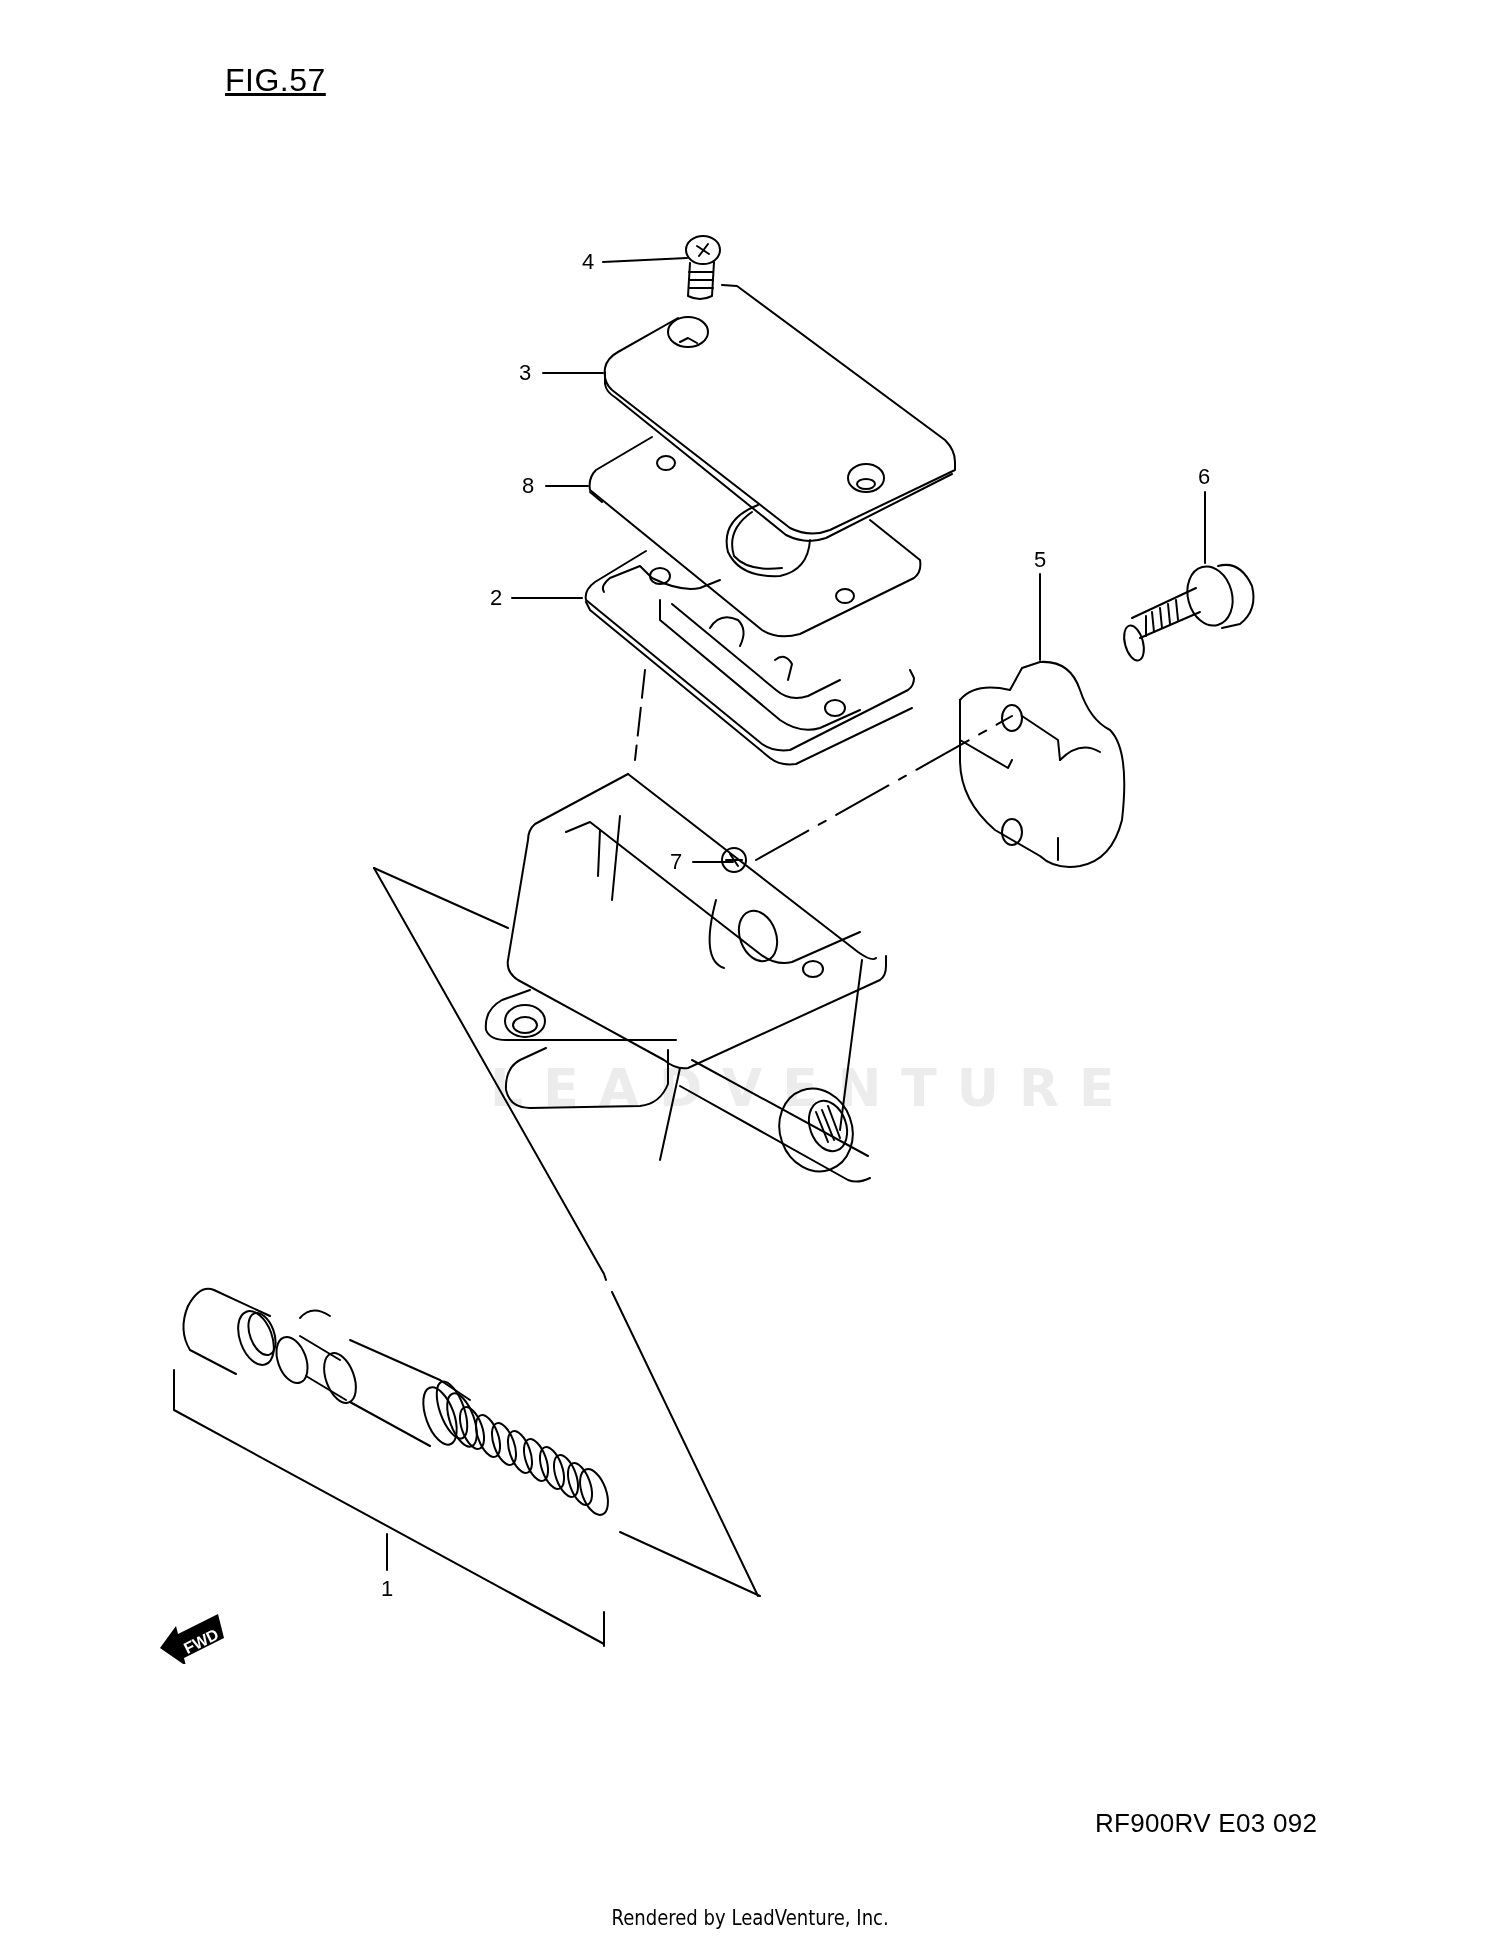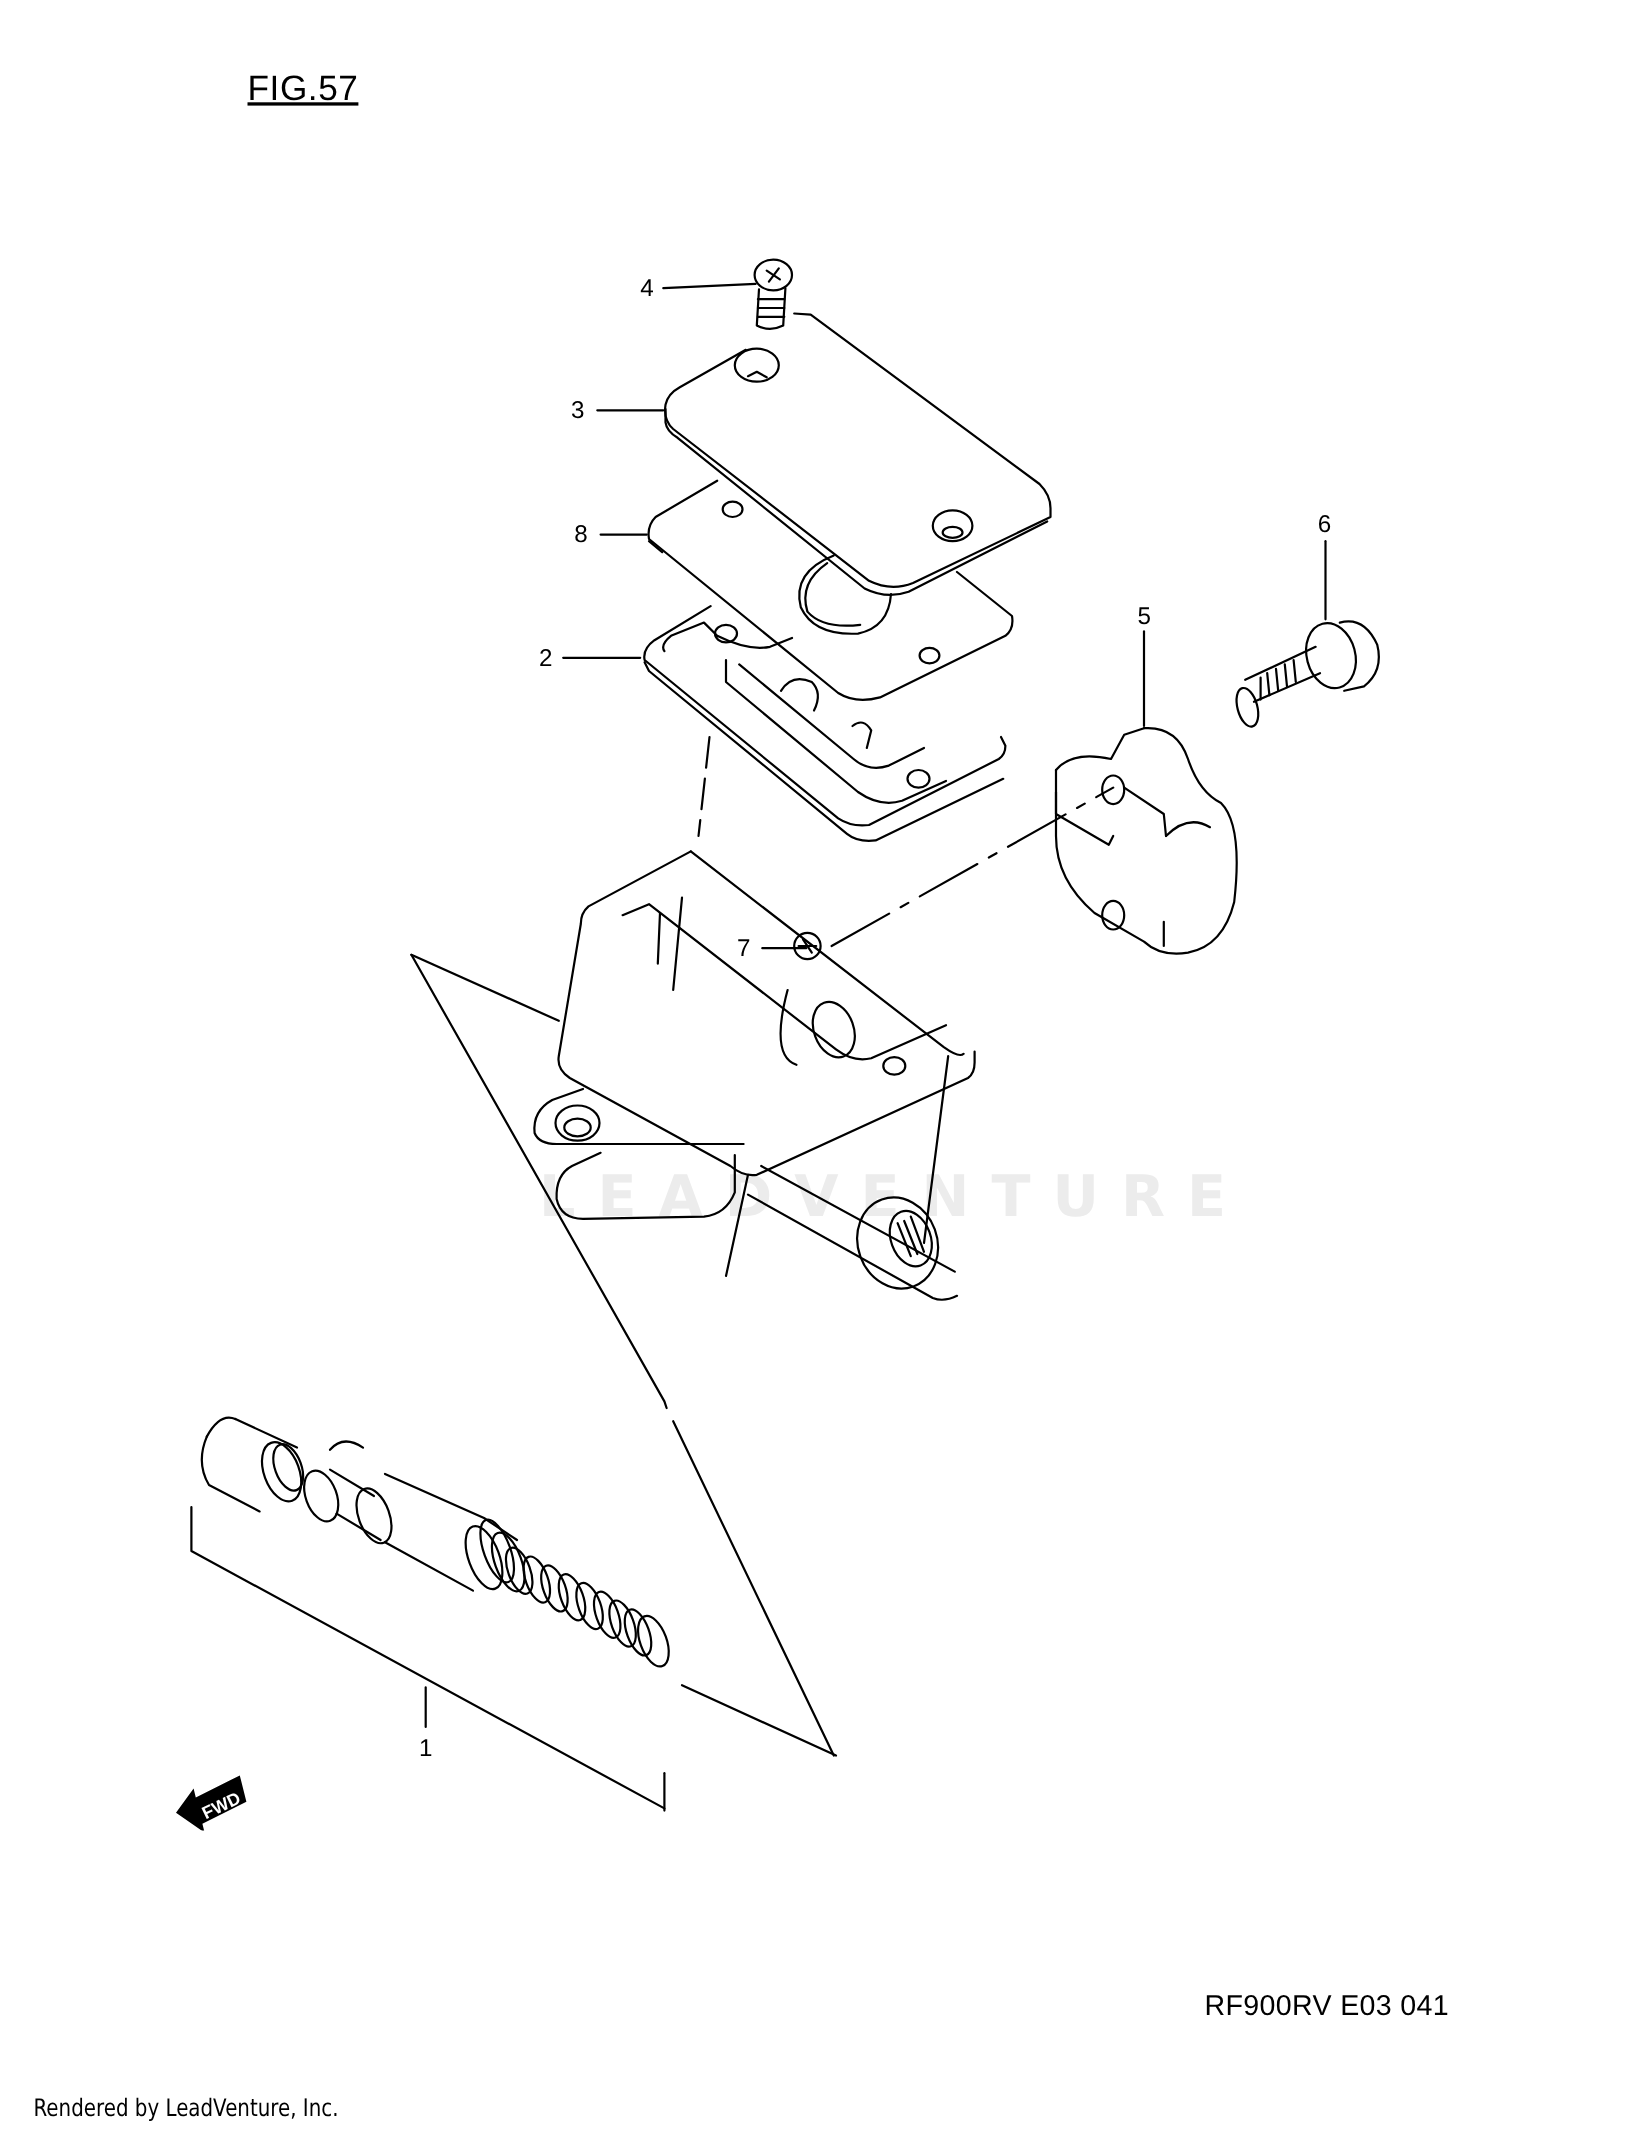--- a/index.html
+++ b/index.html
@@ -1,20 +1,20 @@
 <!DOCTYPE html>
 <html><head>
   <meta charset="utf-8">
   <style>
     html, body { margin: 0; padding: 0; background: #ffffff; }
     body { width: 1500px; height: 1941px; position: relative; overflow: hidden; font-family: "Liberation Sans", sans-serif; color: #000; }
     .fig-title { position: absolute; left: 225px; top: 62px; font-size: 32px; letter-spacing: 0.5px; text-decoration: underline; }
     .callout { position: absolute; font-size: 22px; line-height: 22px; }
     .code { position: absolute; left: 1095px; top: 1808px; font-size: 26px; letter-spacing: 0.3px; }
-    .footer { position: absolute; left: 0; width: 1500px; top: 1905px; text-align: left; font-family: "DejaVu Sans", sans-serif; font-size: 22px; color: #000; }
+    .footer { position: absolute; left: 0; width: 1500px; top: 1905px; text-align: center; font-family: "DejaVu Sans", sans-serif; font-size: 22px; color: #000; }
     .footer span { display: inline-block; transform: scaleX(0.82); }
     svg.drawing { position: absolute; left: 0; top: 0; }
     .watermark { position: absolute; left: 490px; top: 1058px; font-family: "DejaVu Sans", sans-serif; font-size: 52px; font-weight: bold; letter-spacing: 20px; color: #ececec; }
     .fwd { position: absolute; left: 158px; top: 1608px; width: 70px; height: 56px; }
   </style>
 </head>
 <body>
 
 <div class="watermark">LEADVENTURE</div>
 
@@ -165,15 +165,15 @@
 <div class="callout" style="left:1198px; top:466px;">6</div>
 <div class="callout" style="left:1034px; top:549px;">5</div>
 <div class="callout" style="left:670px; top:851px;">7</div>
 <div class="callout" style="left:381px; top:1578px;">1</div>
 
 <svg class="fwd" viewBox="0 0 70 56">
   <polygon points="2,40 18,18 20,26 60,6 66,30 26,50 28,58" fill="#000"></polygon>
   <text x="24" y="40" font-family="Liberation Sans, sans-serif" font-size="16" font-weight="bold" fill="#fff" transform="rotate(-26 40 32)">FWD</text>
 </svg>
 
-<div class="code">RF900RV E03  041</div>
+<div class="code">RF900RV E03  092</div>
 
 <div class="footer"><span>Rendered by LeadVenture, Inc.</span></div>
 
 </body></html>

